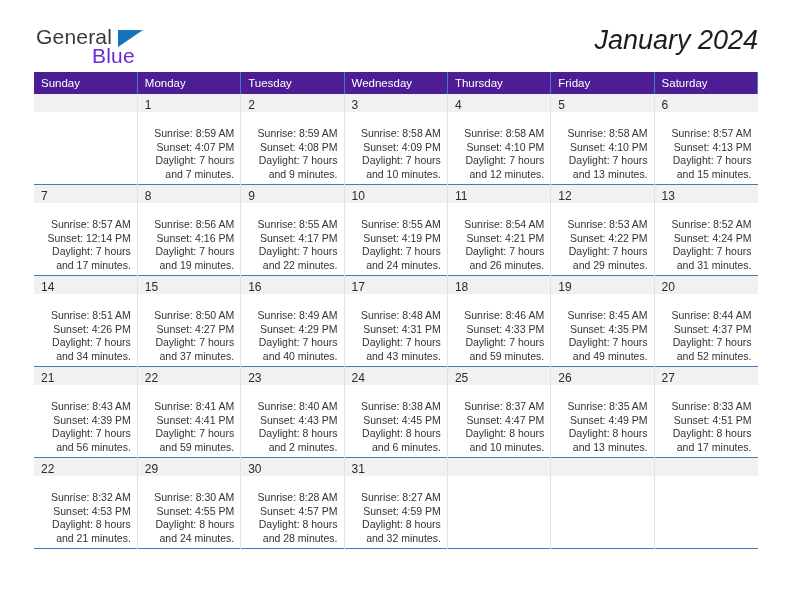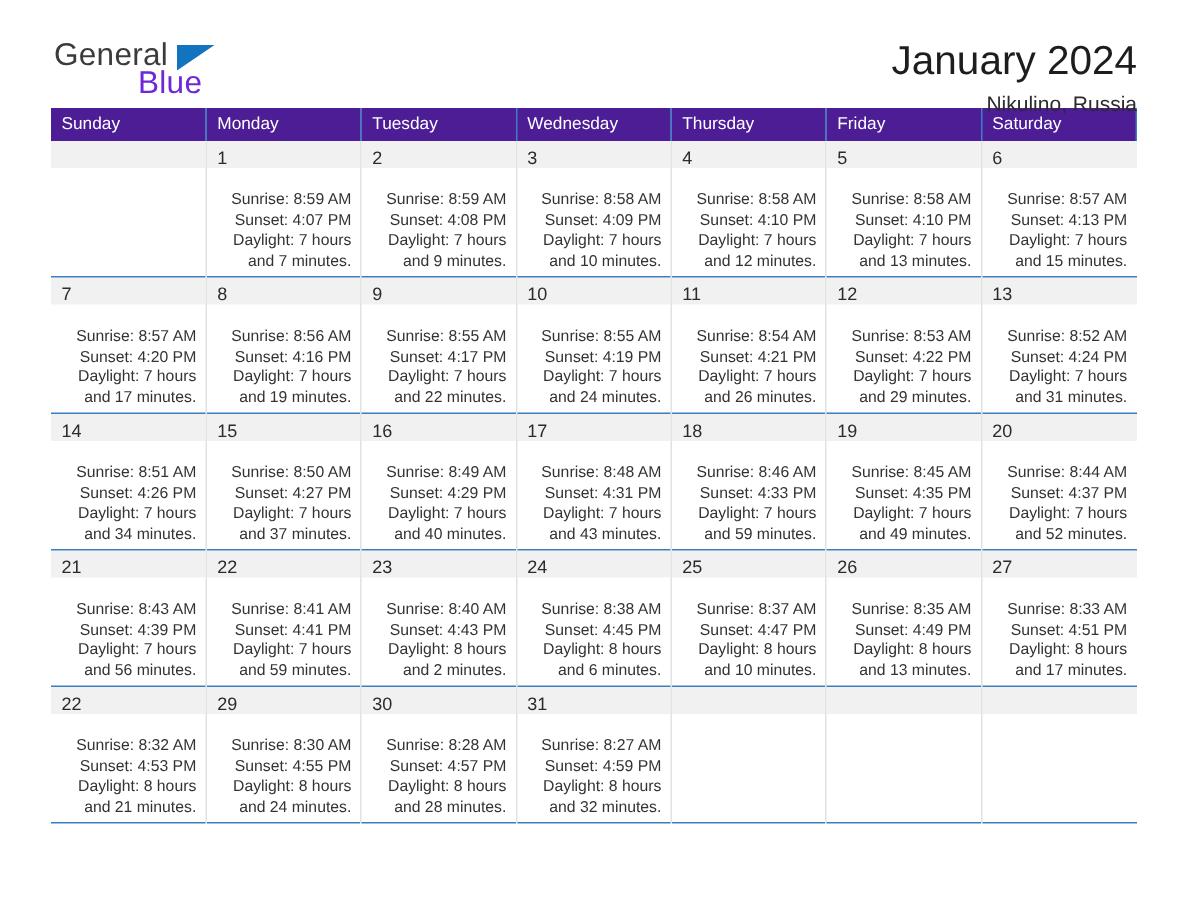--- a/index.html
+++ b/index.html
@@ -64,20 +64,21 @@
   }
   .title-block {
     text-align: right;
     padding-top: 0px;
   }
   .cal-title {
     font-size: 27px;
     color: #1d1d1d;
     line-height: 1.05;
     font-weight: normal;
+    font-style: italic;
   }
   .cal-sub {
     font-size: 14px;
     color: #2b2b2b;
     margin-top: 7px;
   }
 
   
   .calendar {
     width: 724px;
@@ -138,21 +139,20 @@
   <div class="header">
 
     <div class="logo">
       <span class="logo-general">General</span>
       <span class="logo-triangle"></span>
       <span class="logo-blue">Blue</span>
     </div>
 
     <div class="title-block">
       <div class="cal-title">January 2024</div>
-      <div class="cal-sub">Nikulino, Russia</div>
     </div>
 
   </div>
 
   <table class="calendar">
     <thead>
       <tr class="dow-row">
           <th>Sunday</th>
           <th>Monday</th>
           <th>Tuesday</th>
@@ -221,21 +221,21 @@
               <div>Daylight: 7 hours</div>
               <div>and 15 minutes.</div>
             </div>
           </td>
         </tr>
         <tr class="week">
           <td class="daycell">
             <div class="daynum">7</div>
             <div class="info">
               <div>Sunrise: 8:57 AM</div>
-              <div>Sunset: 4:20 PM</div>
+              <div>Sunset: 12:14 PM</div>
               <div>Daylight: 7 hours</div>
               <div>and 17 minutes.</div>
             </div>
           </td>
           <td class="daycell">
             <div class="daynum">8</div>
             <div class="info">
               <div>Sunrise: 8:56 AM</div>
               <div>Sunset: 4:16 PM</div>
               <div>Daylight: 7 hours</div>

